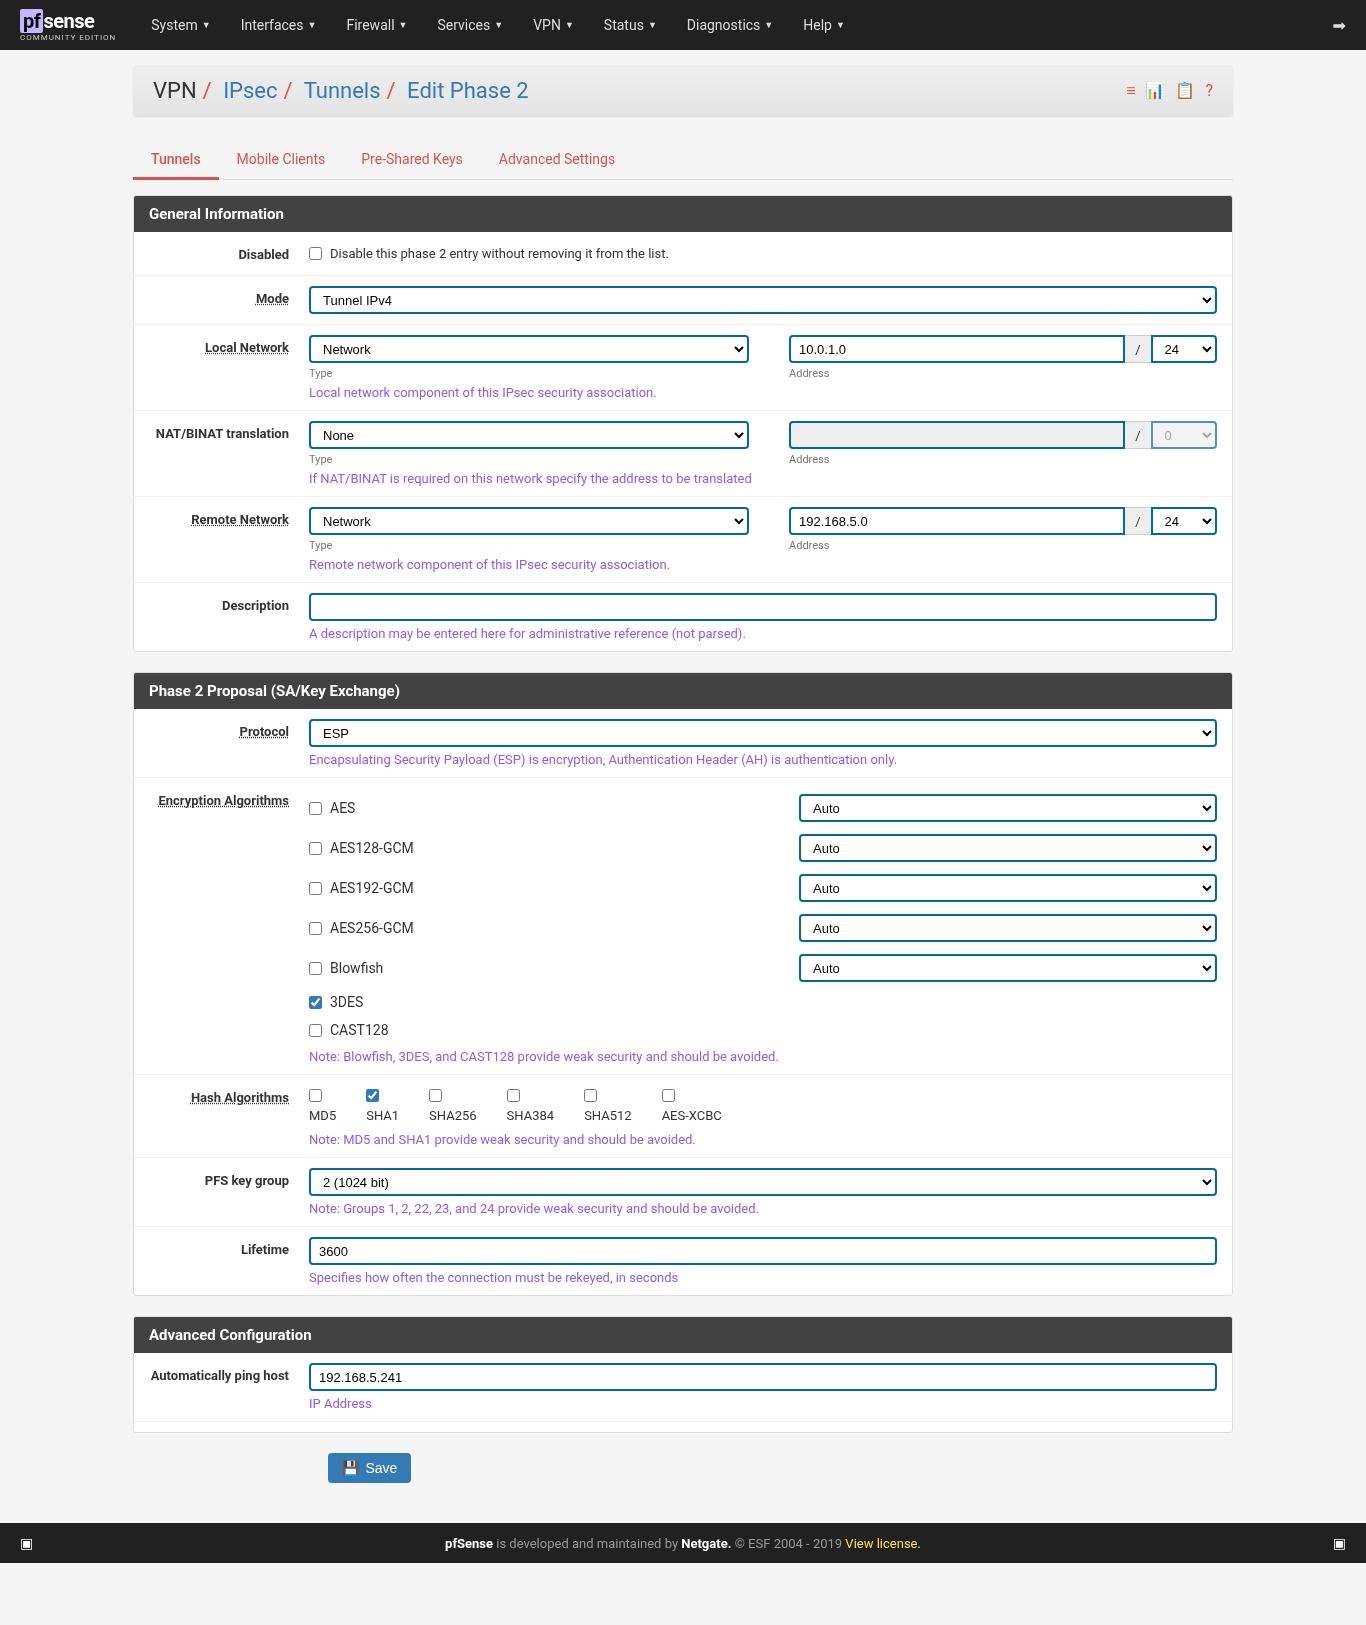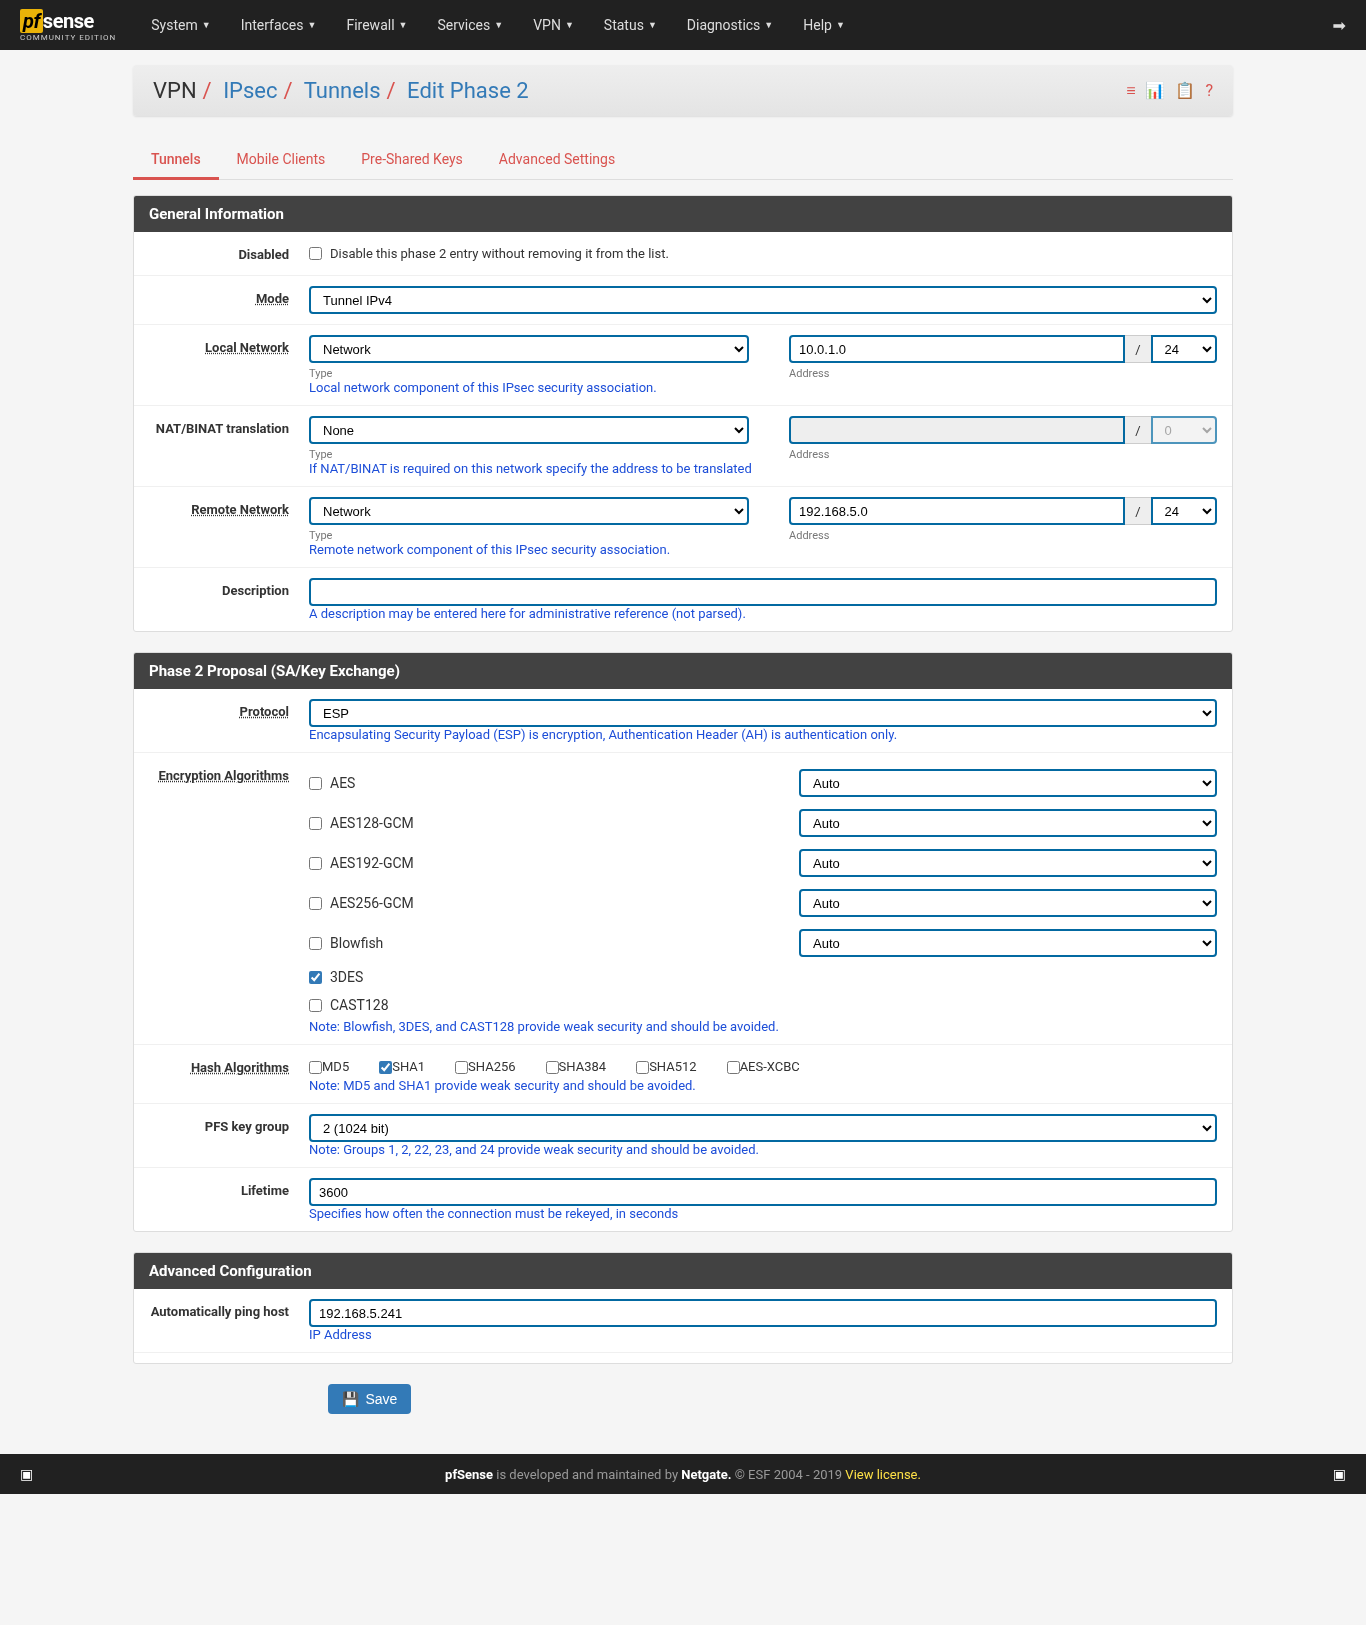--- a/index.html
+++ b/index.html
@@ -1,20 +1,20 @@
 <!DOCTYPE html>
 <html><head>
 <meta charset="utf-8">
 <style>
 * { box-sizing: border-box; margin: 0; padding: 0; }
 body { font-family: -apple-system, BlinkMacSystemFont, "Segoe UI", Roboto, Helvetica, Arial, sans-serif; font-size: 14px; color: #333; background: #f5f5f5; }
 .navbar { background: #212121; height: 50px; display: flex; align-items: center; padding: 0 20px; }
 .navbar-brand { color: #fff; display: flex; flex-direction: column; margin-right: 20px; }
 .brand-top { font-size: 20px; font-weight: bold; letter-spacing: -0.5px; }
-.brand-top .pf { background: #eab308; color: #000; padding: 0 3px; border-radius: 2px; font-style: italic; }
+.brand-top .pf { background: #c4b5fd; color: #000; padding: 0 3px; border-radius: 2px; }
 .brand-sub { font-size: 8px; letter-spacing: 1px; color: #ccc; text-align: center; }
 .nav-menu { display: flex; list-style: none; flex: 1; }
 .nav-menu li { padding: 0 15px; color: #ddd; font-size: 14px; cursor: pointer; display: flex; align-items: center; }
 .nav-menu li .caret { font-size: 9px; margin-left: 4px; }
 .nav-right { color: #ddd; font-size: 16px; cursor: pointer; }
 .container { max-width: 1140px; margin: 0 auto; padding: 15px 20px 40px; }
 .breadcrumb-panel { background: linear-gradient(#eee, #e4e4e4); border-radius: 4px; padding: 13px 20px; display: flex; align-items: center; box-shadow: 0 1px 2px rgba(0,0,0,.1); margin-bottom: 25px; }
 .breadcrumb { font-size: 22px; flex: 1; }
 .breadcrumb a { color: #337ab7; text-decoration: none; }
 .breadcrumb .sep { color: #d9534f; margin: 0 6px; }
@@ -30,33 +30,33 @@
 .form-group:last-child { border-bottom: none; }
 .form-label { width: 160px; text-align: right; padding-right: 20px; font-weight: bold; font-size: 13px; padding-top: 5px; }
 .form-label.ul { text-decoration: underline dotted; }
 .form-content { flex: 1; }
 .form-row { display: flex; gap: 40px; }
 .form-col { flex: 1; }
 .form-col.narrow { flex: 0 0 440px; }
 select, input[type=text], input[type=number] { width: 100%; padding: 4px 8px; border: 2px solid #0369a1; border-radius: 4px; font-size: 13px; height: 28px; background: #fff; }
 select { appearance: menulist; }
 input:disabled, select:disabled { background: #eee; }
-.help-text { color: #1d4ed8; font-size: 13px; }
+.help-text { color: #8b5cf6; font-size: 13px; margin-top: 5px; }
 .sublabel { color: #777; font-size: 11px; margin-top: 4px; }
 .checkbox-row { display: flex; align-items: center; gap: 8px; padding: 4px 0; }
 .checkbox-row label { font-size: 13px; }
 .addr-group { display: flex; gap: 0; }
 .addr-group input { border-top-right-radius: 0; border-bottom-right-radius: 0; }
 .addr-slash { background: #eee; border: 1px solid #ccc; border-left: none; border-right: none; padding: 4px 10px; height: 28px; display: flex; align-items: center; font-size: 13px; }
 .addr-group select { width: 80px; border-top-left-radius: 0; border-bottom-left-radius: 0; }
 .enc-row { display: flex; align-items: center; padding: 6px 0; }
 .enc-row .cb-col { width: 490px; display: flex; align-items: center; gap: 8px; }
 .enc-row .sel-col { flex: 1; }
 .hash-row { display: flex; flex-wrap: wrap; gap: 30px; padding: 4px 0; }
-.hash-item { display: flex; align-items: flex-end; font-size: 13px; max-width: 80px; }
+.hash-item { display: flex; align-items: flex-start; gap: 6px; font-size: 13px; max-width: 80px; flex-direction: column; }
 .btn-save { background: #337ab7; color: #fff; border: none; padding: 7px 14px; border-radius: 4px; font-size: 14px; cursor: pointer; display: inline-flex; align-items: center; gap: 6px; margin-left: 195px; }
 .footer { background: #212121; color: #999; padding: 12px 20px; display: flex; align-items: center; font-size: 13px; position: relative; }
 .footer .center-text { flex: 1; text-align: center; }
 .footer b { color: #fff; }
 .footer a { color: #fde047; text-decoration: none; }
 .footer-icon { color: #fff; font-size: 14px; }
 input[type=checkbox]:checked { accent-color: #337ab7; }
 </style>
 </head>
 <body>

